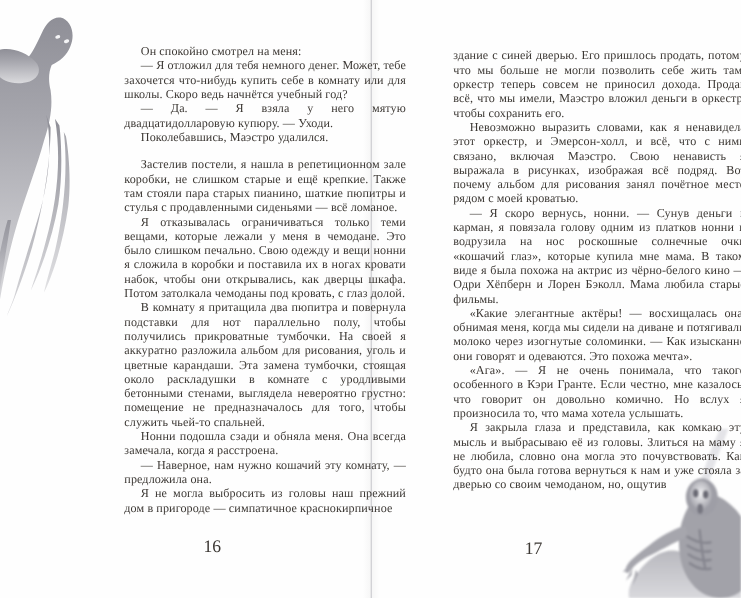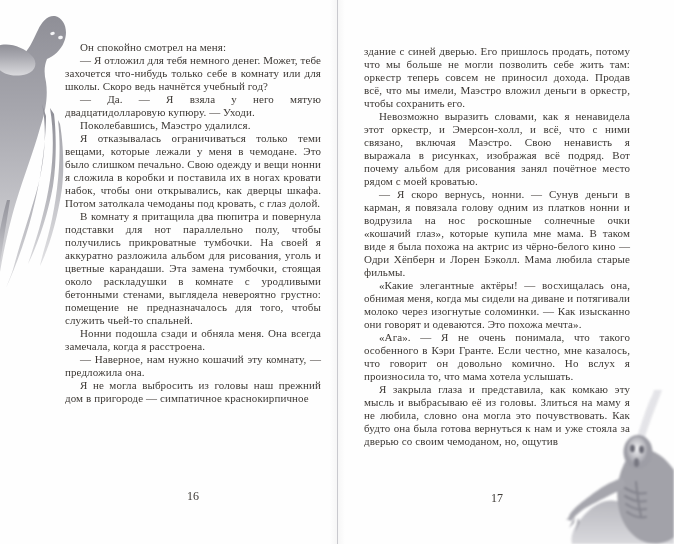--- a/index.html
+++ b/index.html
@@ -32,37 +32,38 @@
     background: linear-gradient(to right, rgba(0,0,0,0) 0%, rgba(0,0,0,0.03) 48%, rgba(0,0,0,0.03) 52%, rgba(0,0,0,0) 100%);
     pointer-events: none;
   }
   .text-col {
     position: absolute;
     color: #3c3834;
     font-size: 11px;
     line-height: 13px;
     text-align: justify;
     letter-spacing: 0.1px;
+    margin-left: 48px;
   }
   .col-left  { left: 65px;  top: 41px; width: 256px; }
   .col-right { left: 364px; top: 45px; width: 266px; }
   .text-col p {
     margin: 0;
     text-indent: 15px;
   }
   .text-col p.no-indent { text-indent: 0; }
   .text-col p.scene-break { margin-top: 12px; }
   .pagenum {
     position: absolute;
-    font-size: 12px;
+    font-size: 16px;
     color: #3c3834;
     text-align: center;
   }
   .pagenum-left  { left: 65px;  width: 256px; top: 489px; }
-  .pagenum-right { left: 364px; width: 266px; top: 491px; }
+  .pagenum-right { left: 352px; width: 266px; top: 491px; }
   .ghost {
     position: absolute;
     pointer-events: none;
   }
   .ghost-left  { left: -2px;  top: 4px;   width: 82px;  height: 292px; filter: blur(0.7px); }
   .ghost-right { left: 566px; top: 390px; width: 108px; height: 154px; filter: blur(0.8px); }
 </style>
 </head>
 <body>
 
@@ -134,23 +135,24 @@
       <path d="M70 92 q 2 20 5 34"></path>
     </g>
   </svg>
 
   <div class="gutter-shade"></div>
   <div class="gutter"></div>
 
   <div class="text-col col-left">
 
   <p>Он спокойно смотрел на меня:</p>
-      <p>— Я отложил для тебя немного денег. Может, тебе захочется что-нибудь только себе в комнату или для школы. Скоро ведь начнётся учебный год?</p>
+      <p>— Я отложил для тебя немного денег. Может, тебе захочется что-нибудь купить себе в комнату или для школы. Скоро ведь начнётся учебный год?</p>
       <p>— Да. — Я взяла у него мятую двадцатидолларовую купюру. — Уходи.</p>
       <p>Поколебавшись, Маэстро удалился.</p>
+      <p class="scene-break">Застелив постели, я нашла в репетиционном зале коробки, не слишком старые и ещё крепкие. Также там стояли пара старых пианино, шаткие пюпитры и стулья с продавленными сиденьями — всё ломаное.</p>
       <p>Я отказывалась ограничиваться только теми вещами, которые лежали у меня в чемодане. Это было слишком печально. Свою одежду и вещи нонни я сложила в коробки и поставила их в ногах кровати набок, чтобы они открывались, как дверцы шкафа. Потом затолкала чемоданы под кровать, с глаз долой.</p>
       <p>В комнату я притащила два пюпитра и повернула подставки для нот параллельно полу, чтобы получились прикроватные тумбочки. На своей я аккуратно разложила альбом для рисования, уголь и цветные карандаши. Эта замена тумбочки, стоящая около раскладушки в комнате с уродливыми бетонными стенами, выглядела невероятно грустно: помещение не предназначалось для того, чтобы служить чьей-то спальней.</p>
       <p>Нонни подошла сзади и обняла меня. Она всегда замечала, когда я расстроена.</p>
       <p>— Наверное, нам нужно кошачий эту комнату, — предложила она.</p>
       <p>Я не могла выбросить из головы наш прежний дом в пригороде — симпатичное краснокирпичное</p>
     </div>
   <div class="pagenum pagenum-left">16</div>
 
   <div class="text-col col-right">
 

